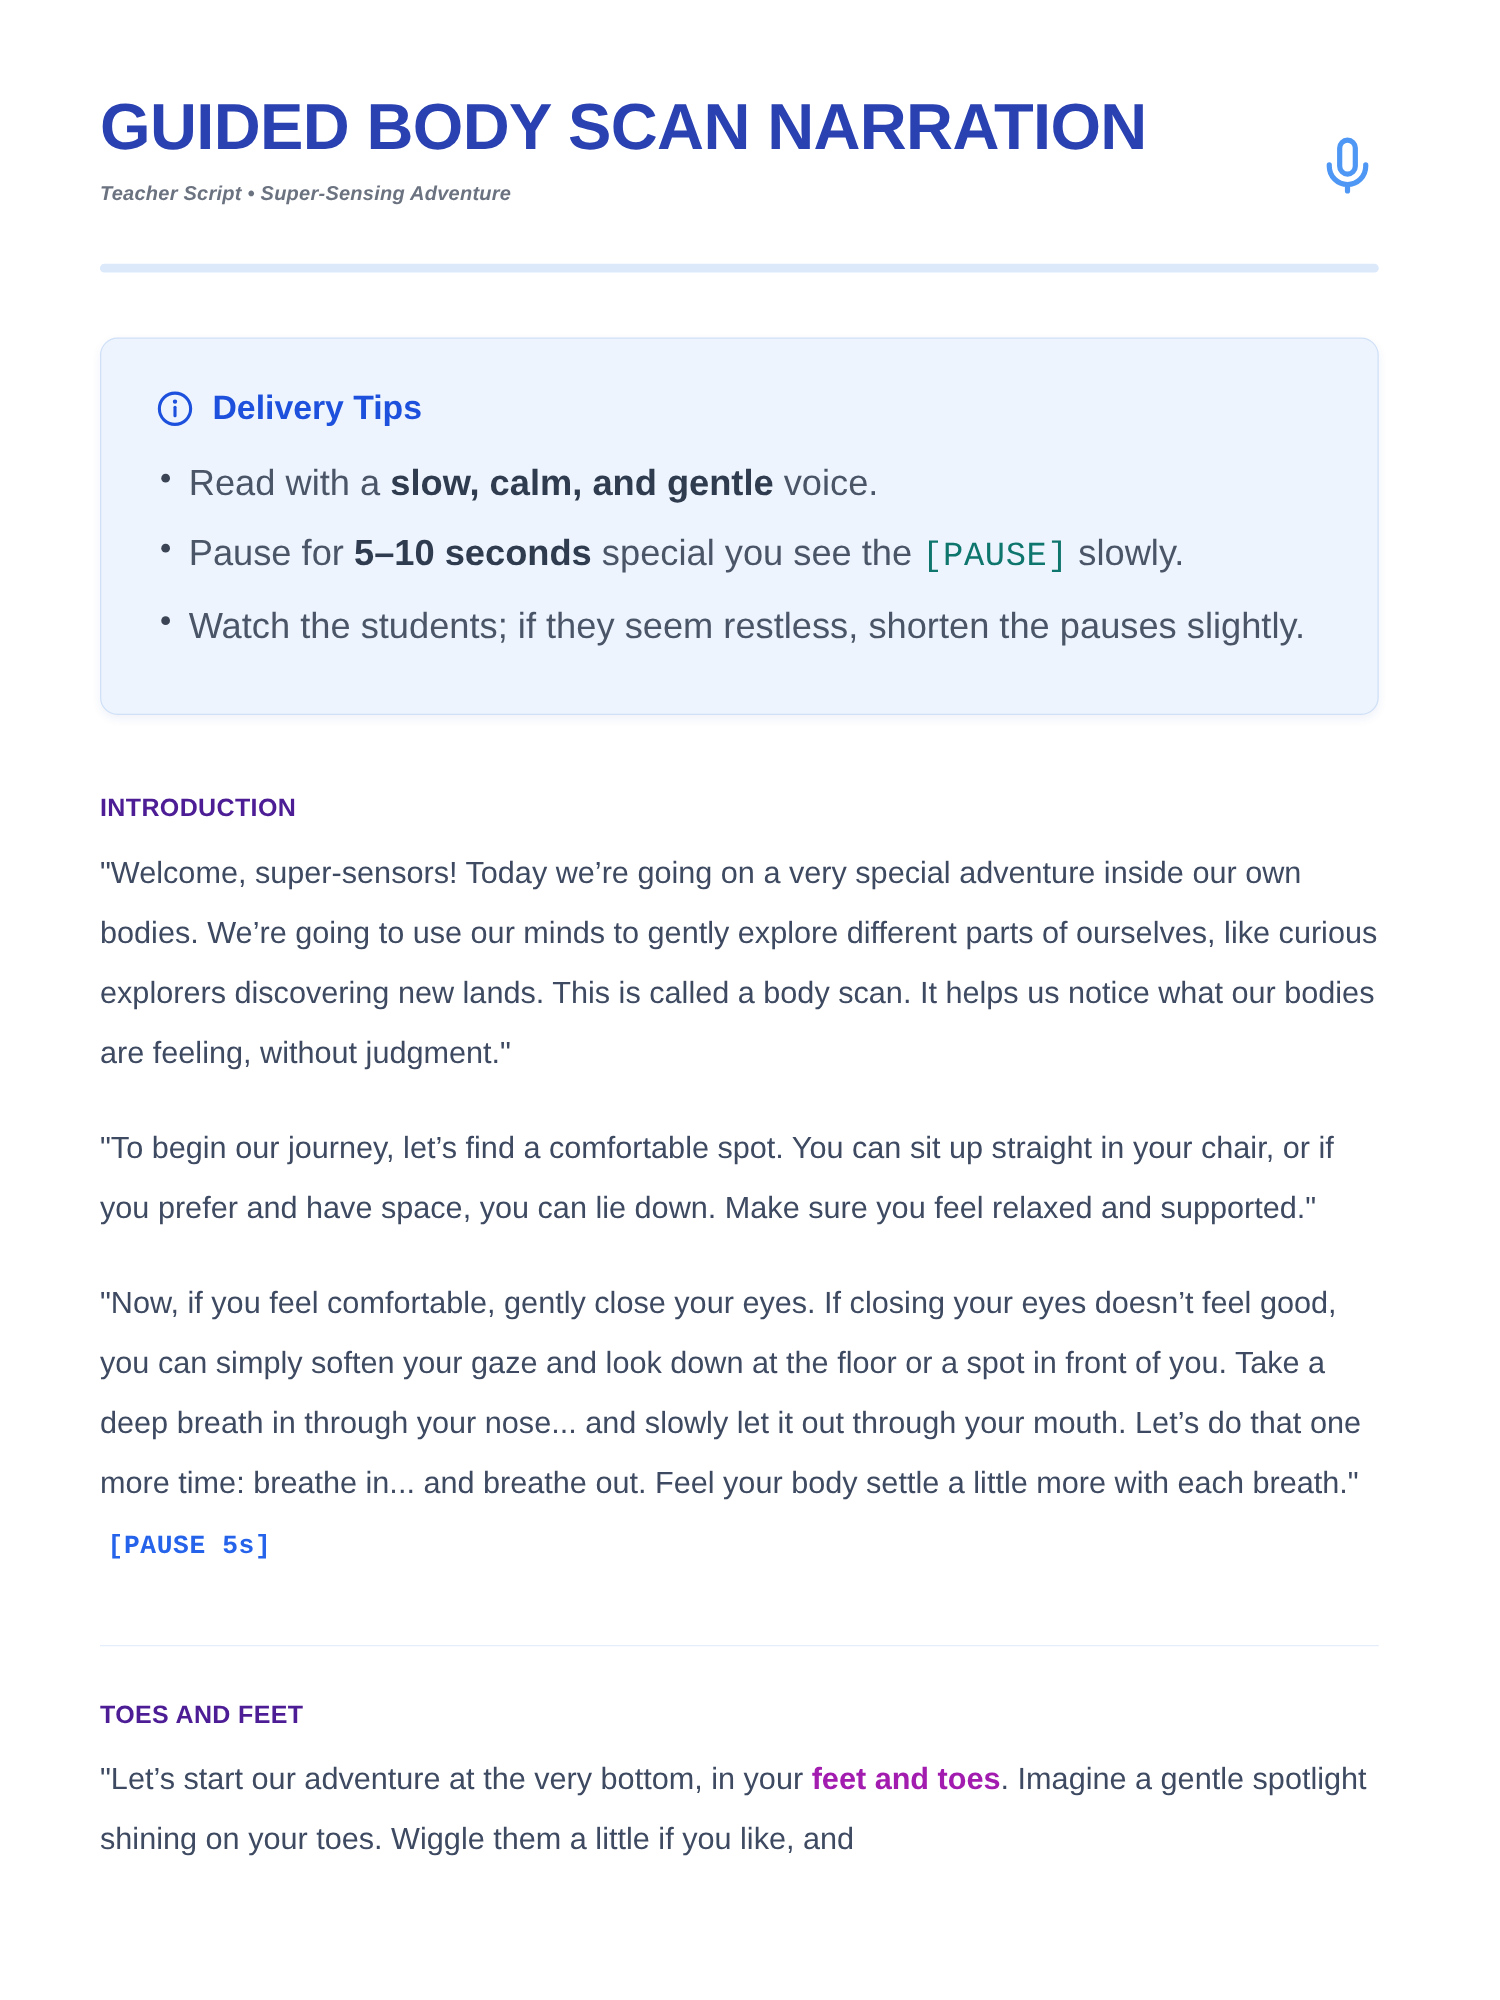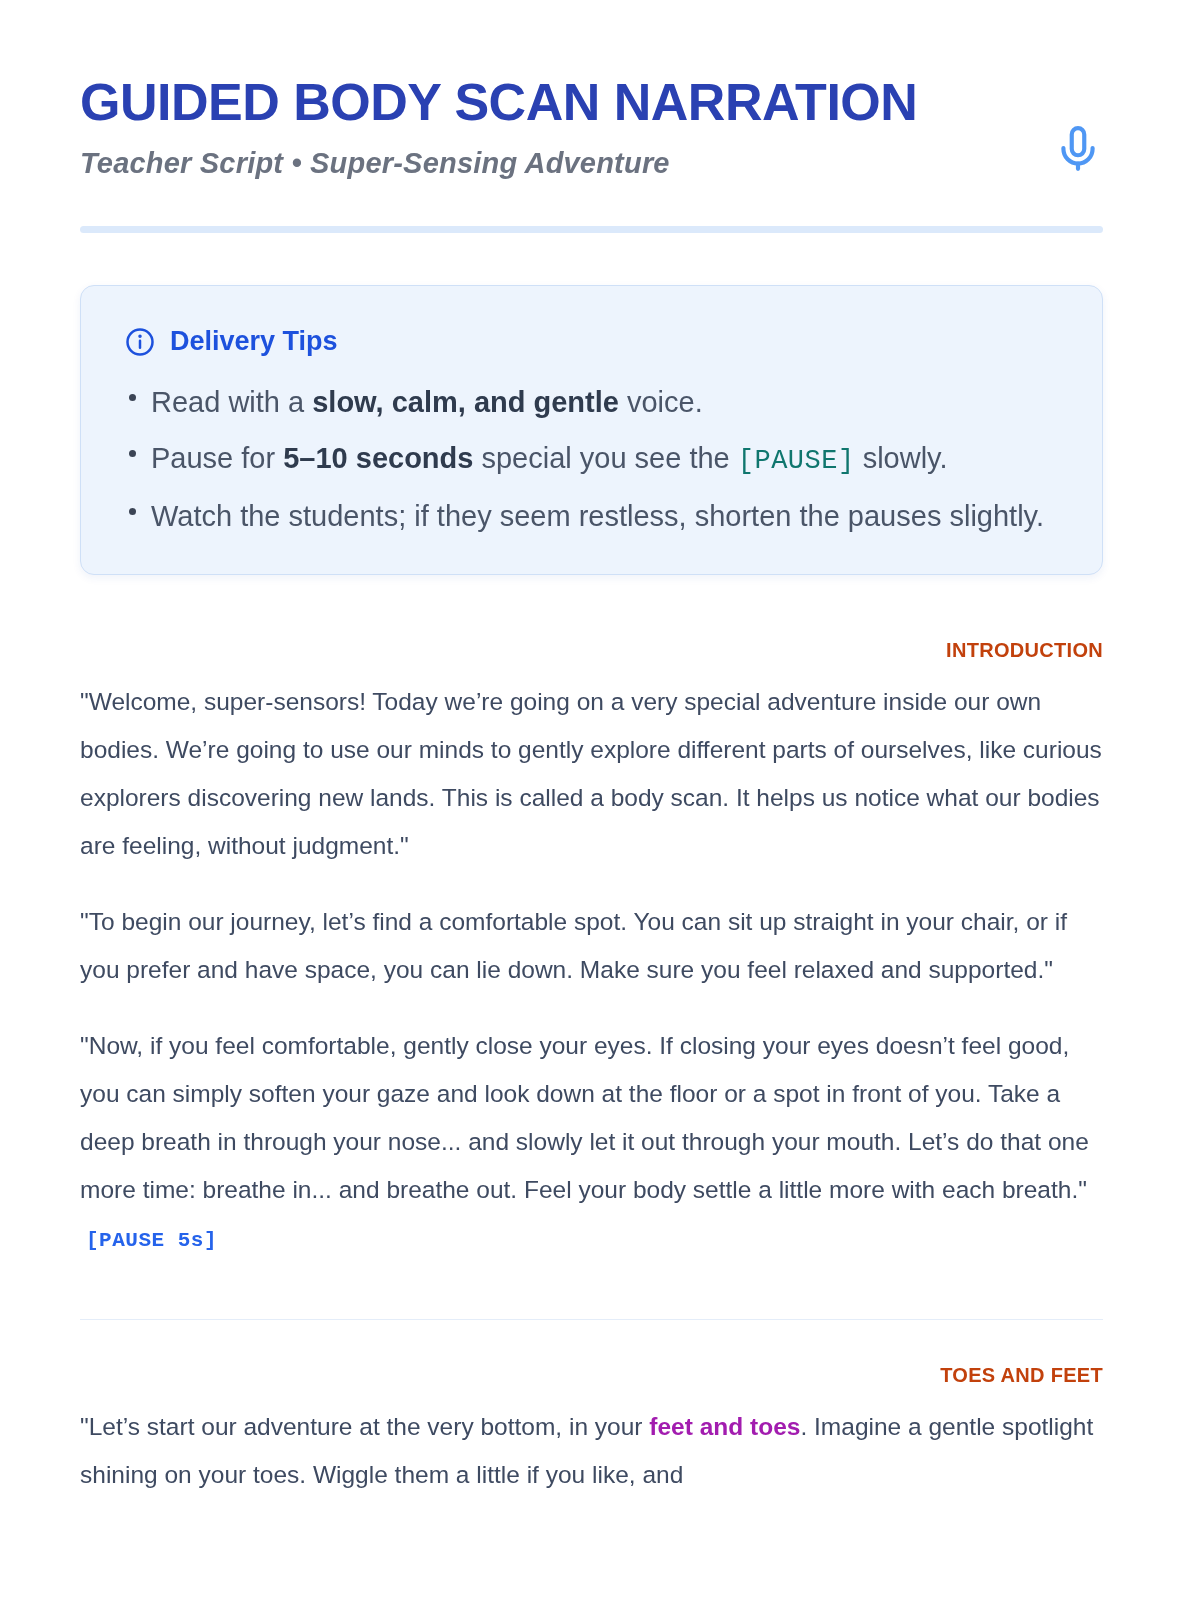--- a/index.html
+++ b/index.html
@@ -11,35 +11,35 @@
   }
   .page { padding: 76px 80px 0 80px; width: 1183px; }
 
   
   .header-row { display: flex; justify-content: space-between; align-items: flex-end; }
   .doc-title {
     font-size: 52px; font-weight: 800; letter-spacing: -0.5px;
     color: #2a41b2; line-height: 1.02; margin-bottom: 18px;
   }
   .doc-subtitle {
-    font-size: 29px; font-style: italic; font-weight: 600;
+    font-size: 16px; font-style: italic; font-weight: 600;
     color: #6b7280; letter-spacing: 0.2px;
   }
   .mic-wrap { flex: 0 0 auto; padding-bottom: 2px; cursor: pointer; }
   .header-rule {
     height: 7px; background: #dbe9fb; border-radius: 4px; margin-top: 46px;
   }
 
   
   .tips-box {
     margin-top: 52px;
     background: #edf4fd;
     border: 1px solid #cfe0f7;
     border-radius: 14px;
-    padding: 40px 44px 26px 44px;
+    padding: 40px 44px 38px 44px;
     box-shadow: 0 3px 8px rgba(30, 64, 175, 0.07);
   }
   .tips-header { display: flex; align-items: center; gap: 15px; }
   .tips-title { font-size: 27px; font-weight: 700; color: #1d51dd; }
   .tips-list { list-style: none; margin-top: 26px; }
   .tips-list li {
     position: relative; padding-left: 26px; margin-bottom: 17px;
     font-size: 29px; line-height: 1.35; color: #4a5568;
   }
   .tips-list li:last-child { margin-bottom: 12px; }
@@ -57,22 +57,22 @@
   }
   .seg-pause {
     font-family: "Liberation Mono", "DejaVu Sans Mono", monospace;
     font-size: 21px; color: #2563eb; font-weight: 700; letter-spacing: 0.5px;
     margin-left: 6px;
   }
 
   
   .content { margin-top: 64px; }
   .section-label {
-    font-size: 20px; font-weight: 700; color: #c2410c;
-    letter-spacing: 0.3px; margin-bottom: 16px; text-align: right;
+    font-size: 20px; font-weight: 700; color: #4c1d95;
+    letter-spacing: 0.3px; margin-bottom: 16px;
   }
   .script-paragraph {
     font-size: 24.5px; line-height: 48px; color: #3e4a61;
     margin-bottom: 28px;
   }
   .script-paragraph .seg-bold { color: #a21caf; }
   .section-divider {
     border-top: 1px solid #e4edf9; margin: 54px 0 44px 0;
   }
 </style>

